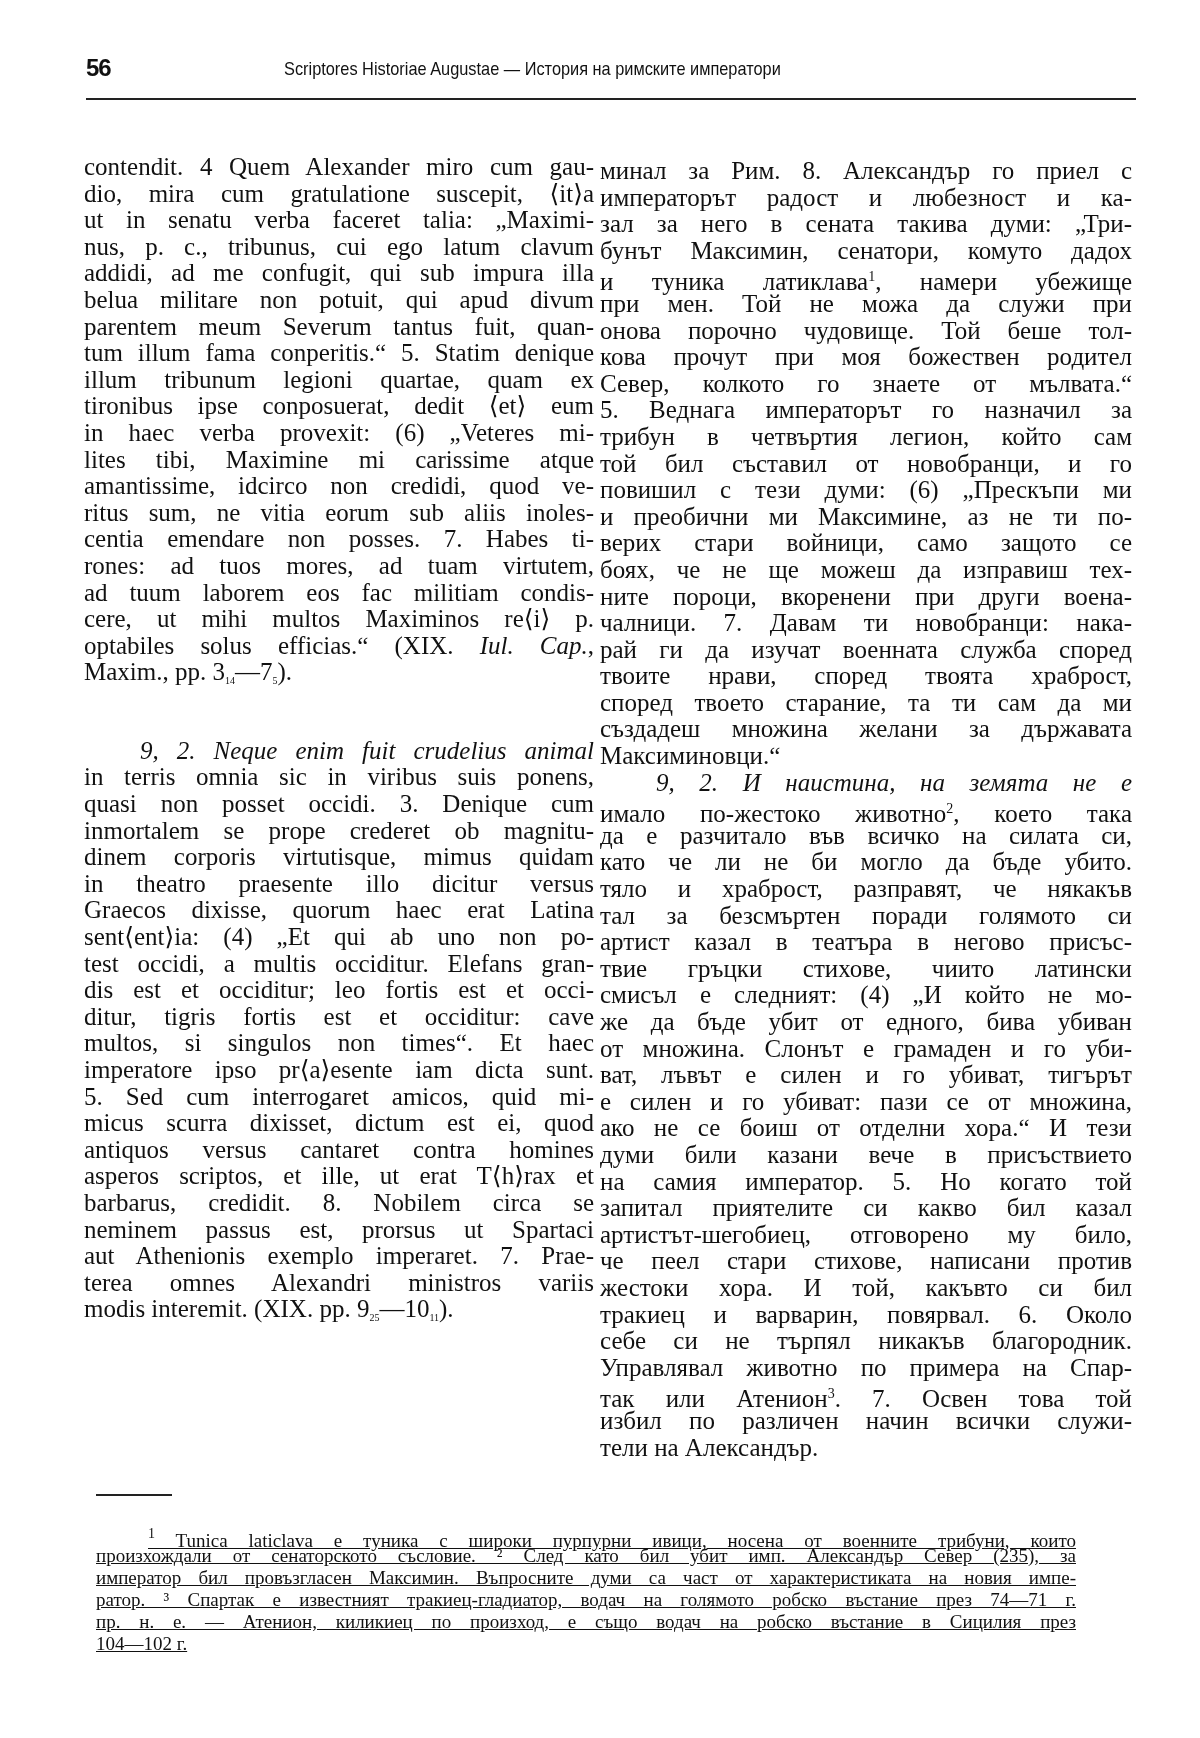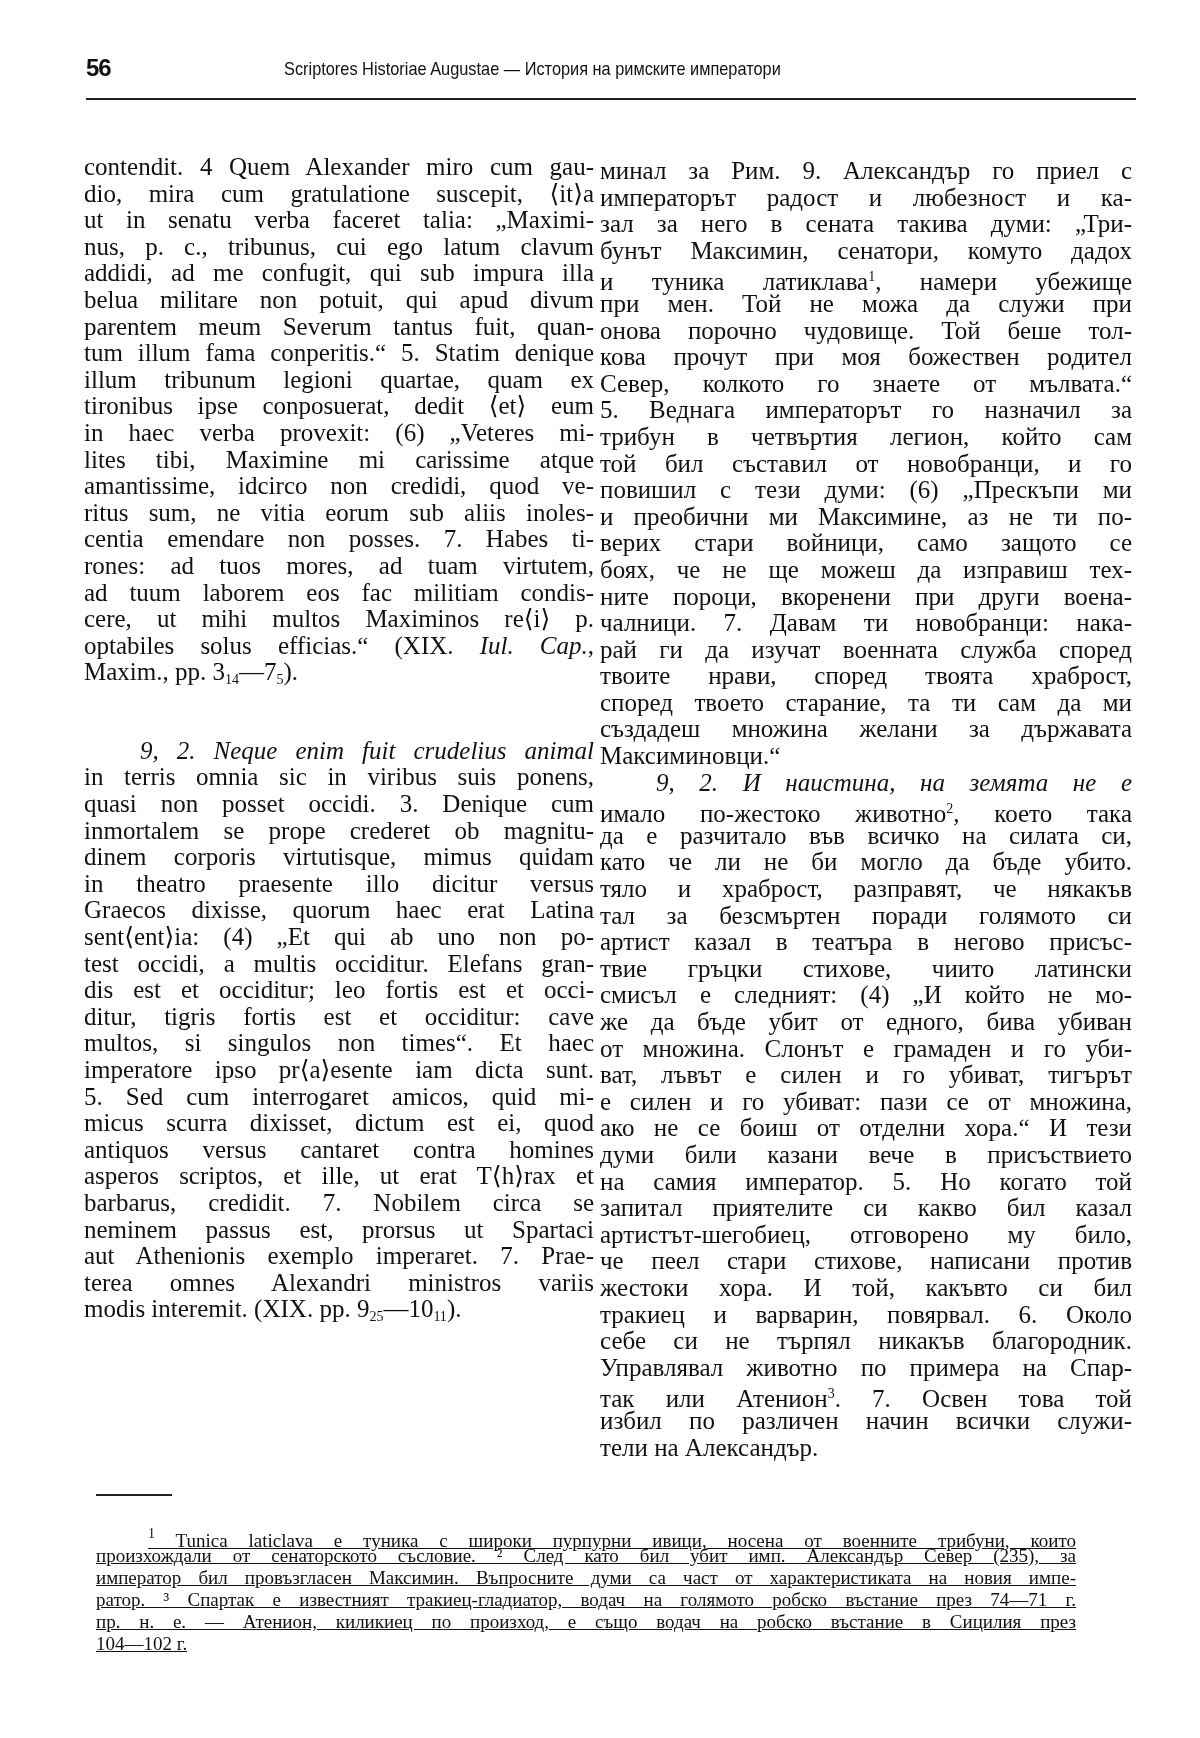--- a/index.html
+++ b/index.html
@@ -31,21 +31,21 @@
     }
     .col-left { left: 84px; width: 510px; }
     .col-right { left: 600px; width: 532px; top: 134px; }
     .line {
       display: block; white-space: nowrap; text-align: justify; text-align-last: justify;
       height: 26.6px; overflow: visible;
     }
     .line.last { text-align-last: left; }
     .line.indent { padding-left: 56px; font-style: italic; }
     .gap { height: 52px; }
-    .sub { font-size: 14px; vertical-align: -4px; }
+    .sub { font-size: 10px; vertical-align: -4px; }
     .sup { font-size: 14px; vertical-align: 9px; }
     .footnote-rule {
       position: absolute; left: 96px; top: 1494px; width: 76px; height: 2px; background: #222;
     }
     .footnotes {
       position: absolute; left: 96px; top: 1523px; width: 980px;
       font-family: "Liberation Serif", serif; font-size: 19px; line-height: 22px; text-decoration: underline;
     }
     .footnotes .line { height: 22px; }
     .fn-indent { padding-left: 52px; }
@@ -95,31 +95,31 @@
     <span class="line">sent⟨ent⟩ia: (4) „Et qui ab uno non po-</span>
     <span class="line">test occidi, a multis occiditur. Elefans gran-</span>
     <span class="line">dis est et occiditur; leo fortis est et occi-</span>
     <span class="line">ditur, tigris fortis est et occiditur: cave</span>
     <span class="line">multos, si singulos non times“. Et haec</span>
     <span class="line">imperatore ipso pr⟨a⟩esente iam dicta sunt.</span>
     <span class="line">5. Sed cum interrogaret amicos, quid mi-</span>
     <span class="line">micus scurra dixisset, dictum est ei, quod</span>
     <span class="line">antiquos versus cantaret contra homines</span>
     <span class="line">asperos scriptos, et ille, ut erat T⟨h⟩rax et</span>
-    <span class="line">barbarus, credidit. 7. Nobilem circa se</span>
+    <span class="line">barbarus, credidit. 8. Nobilem circa se</span>
     <span class="line">neminem passus est, prorsus ut Spartaci</span>
     <span class="line">aut Athenionis exemplo imperaret. 7. Prae-</span>
     <span class="line">terea omnes Alexandri ministros variis</span>
     <span class="line last"><span>modis interemit. (XIX. pp. 9</span><span class="sub">25</span><span>—10</span><span class="sub">11</span><span>).</span></span>
   </div>
 </div>
 
 <div class="col col-right">
   <div>
-    <span class="line">минал за Рим. 9. Александър го приел с</span>
+    <span class="line">минал за Рим. 8. Александър го приел с</span>
     <span class="line">императорът радост и любезност и ка-</span>
     <span class="line">зал за него в сената такива думи: „Три-</span>
     <span class="line">бунът Максимин, сенатори, комуто дадох</span>
     <span class="line"><span>и туника латиклава</span><span class="sup">1</span><span>, намери убежище</span></span>
     <span class="line">при мен. Той не можа да служи при</span>
     <span class="line">онова порочно чудовище. Той беше тол-</span>
     <span class="line">кова прочут при моя божествен родител</span>
     <span class="line">Север, колкото го знаете от мълвата.“</span>
     <span class="line">5. Веднага императорът го назначил за</span>
     <span class="line">трибун в четвъртия легион, който сам</span>

